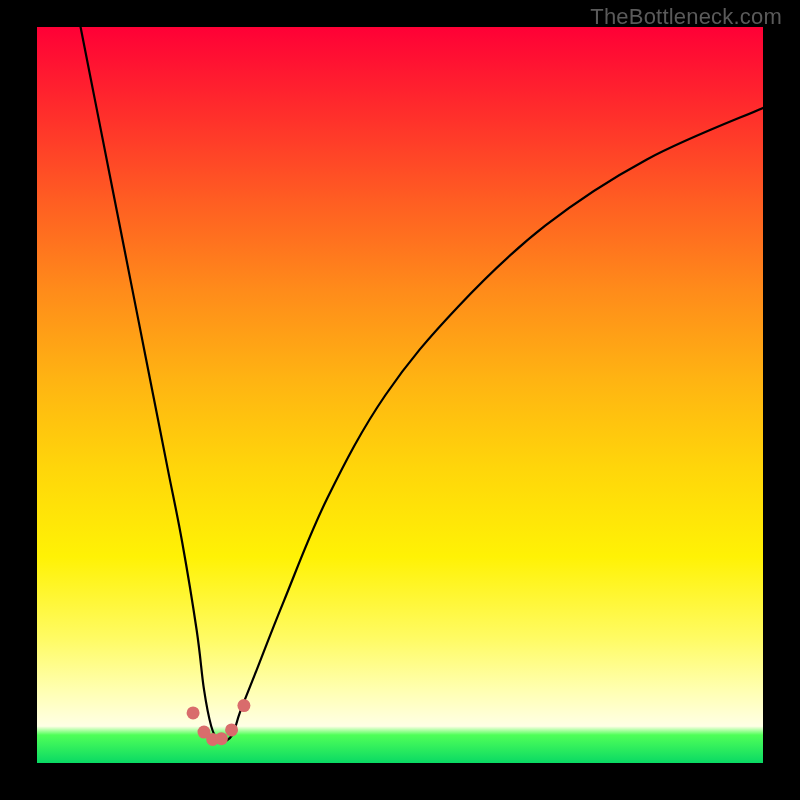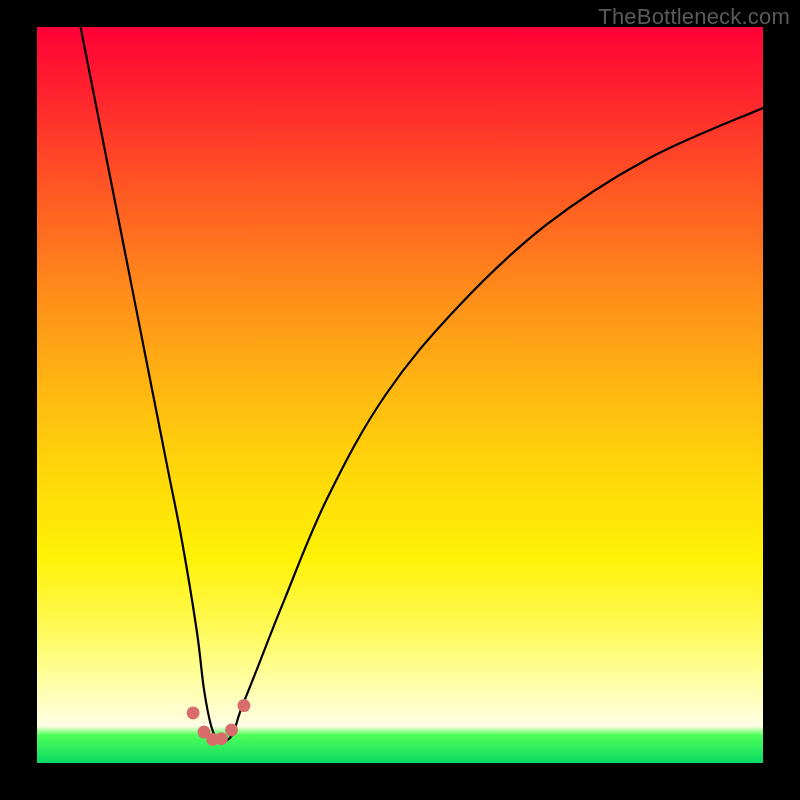--- a/index.html
+++ b/index.html
@@ -12,21 +12,21 @@
   }
   .frame {
     position: relative;
     width: 800px;
     height: 800px;
     background: #000;
   }
   .watermark {
     position: absolute;
     top: 4px;
-    right: 10px;
+    right: 18px;
     font-size: 22px;
     font-weight: 500;
     color: #5a5a5a;
     z-index: 5;
     letter-spacing: 0.2px;
   }
   .plot-area {
     position: absolute;
     left: 37px;
     top: 27px;

